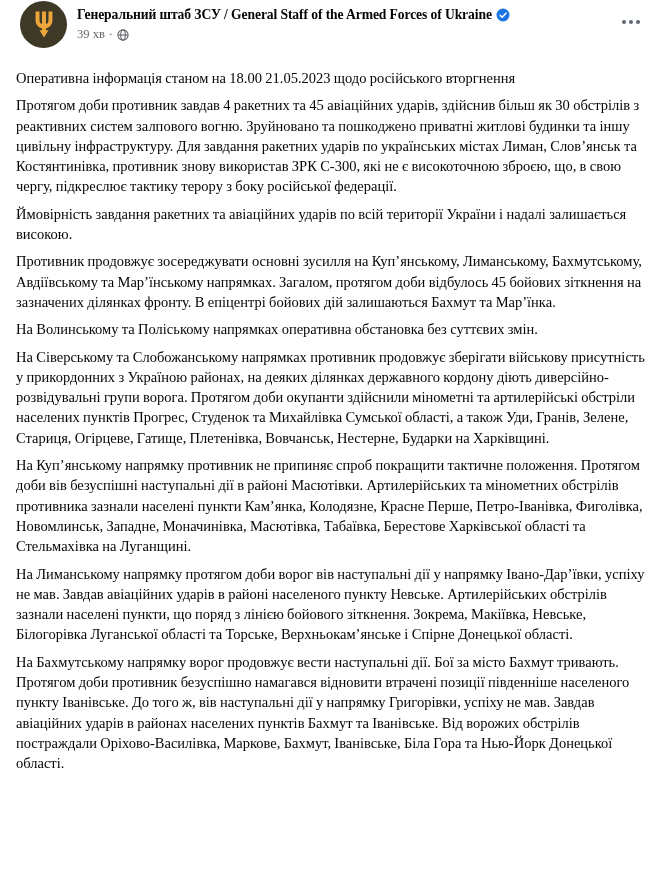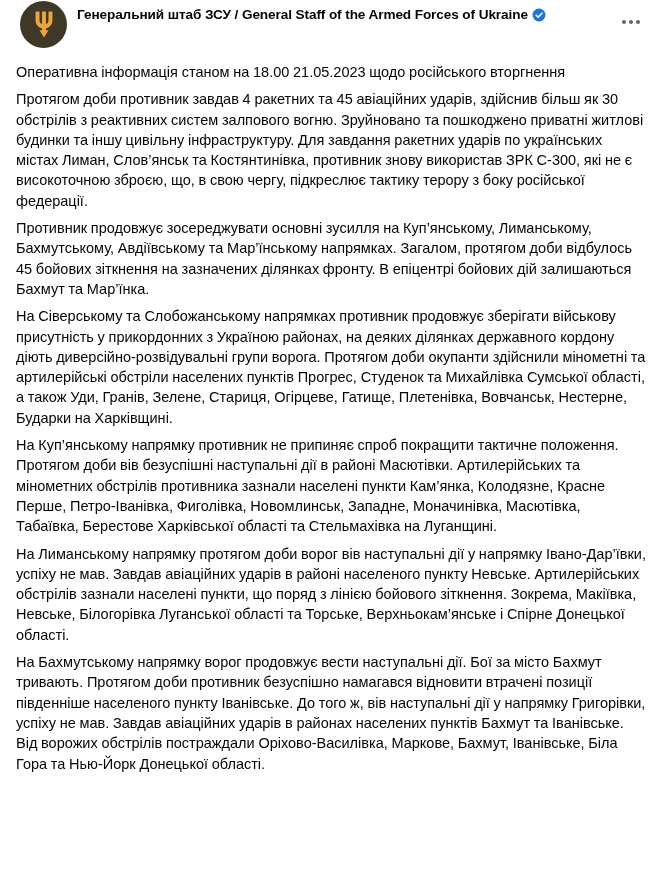--- a/index.html
+++ b/index.html
@@ -7,21 +7,21 @@
     --secondary:#65676b;
     --badge-blue:#1b74e4;
     --avatar-bg:#3e3926;
     --trident-gold:#eda63c;
     --bg:#ffffff;
   }
   *{margin:0;padding:0;box-sizing:border-box;}
   html,body{background:#fff;}
   .post{
     width:663px;height:880px;background:var(--bg);
-    font-family:Liberation Sans, sans-serif;
+    font-family:Liberation Serif, serif;
     color:var(--text);overflow:hidden;position:relative;
   }
   .post-header{
     display:flex;align-items:flex-start;
     padding:1px 16px 0 20px;height:56px;position:relative;
   }
   .avatar{
     width:47px;height:47px;border-radius:50%;
     background:var(--avatar-bg);flex:0 0 auto;
     display:flex;align-items:center;justify-content:center;
@@ -40,21 +40,21 @@
   }
   .meta-row .timestamp{cursor:pointer;}
   .globe{display:inline-flex;margin-top:1px;}
   .more-btn{
     margin-left:auto;margin-top:12px;padding:6px;border-radius:50%;
     display:flex;align-items:center;cursor:pointer;
   }
   .post-body{padding:6px 16px 0 16px;}
   .post-body p{
     font-size:14.5px;line-height:20.3px;color:var(--text);
-    margin:0 0 7px 0;
+    margin:6px 0 7px 0;
     word-spacing:-0.3px;
   }
 </style>
 </head>
 <body>
 
 <div class="post">
 
   <div class="post-header">
 
@@ -69,37 +69,50 @@
     <div class="header-text">
       <div class="title-row">
         <span class="page-name">Генеральний штаб ЗСУ / General Staff of the Armed Forces of Ukraine</span>
         <span class="verified">
           <svg width="14" height="14" viewBox="0 0 14 14">
             <circle cx="7" cy="7" r="6.5" fill="#1b74e4"></circle>
             <path d="M4.2 7.3 l1.9 1.9 L10 5.2" fill="none" stroke="#ffffff" stroke-width="1.6" stroke-linecap="round" stroke-linejoin="round"></path>
           </svg>
         </span>
       </div>
+      <div class="meta-row">
+        <span class="timestamp">39 хв</span>
+        <span>·</span>
+        <span class="globe">
+          <svg width="12" height="12" viewBox="0 0 12 12">
+            <circle cx="6" cy="6" r="5.1" fill="none" stroke="#65676b" stroke-width="1.1"></circle>
+            <line x1="0.9" y1="6" x2="11.1" y2="6" stroke="#65676b" stroke-width="1.1"></line>
+            <ellipse cx="6" cy="6" rx="2.3" ry="5.1" fill="none" stroke="#65676b" stroke-width="1.1"></ellipse>
+          </svg>
+        </span>
+      </div>
     </div>
 
     <div class="more-btn">
       <span style="display:inline-flex;">
         <svg width="20" height="6" viewBox="0 0 20 6">
           <circle cx="3" cy="3" r="2" fill="#606770"></circle>
           <circle cx="10" cy="3" r="2" fill="#606770"></circle>
           <circle cx="17" cy="3" r="2" fill="#606770"></circle>
         </svg>
       </span>
     </div>
 
   </div>
 
   <div class="post-body">
     <p>Оперативна інформація станом на 18.00 21.05.2023 щодо російського вторгнення</p>
     <p>Протягом доби противник завдав 4 ракетних та 45 авіаційних ударів, здійснив більш як 30 обстрілів з реактивних систем залпового вогню. Зруйновано та пошкоджено приватні житлові будинки та іншу цивільну інфраструктуру. Для завдання ракетних ударів по українських містах Лиман, Слов’янськ та Костянтинівка, противник знову використав ЗРК С-300, які не є високоточною зброєю, що, в свою чергу, підкреслює тактику терору з боку російської федерації.</p>
+    <p>Ймовірність завдання ракетних та авіаційних ударів по всій території України і надалі залишається високою.</p>
     <p>Противник продовжує зосереджувати основні зусилля на Куп’янському, Лиманському, Бахмутському, Авдіївському та Мар’їнському напрямках. Загалом, протягом доби  відбулось 45 бойових зіткнення на зазначених ділянках фронту.  В епіцентрі бойових дій залишаються Бахмут та Мар’їнка.</p>
+    <p>На Волинському та Поліському напрямках оперативна обстановка без суттєвих змін.</p>
     <p>На Сіверському та Слобожанському напрямках противник продовжує зберігати військову присутність у прикордонних з Україною районах, на деяких ділянках державного кордону діють диверсійно-розвідувальні групи ворога. Протягом доби окупанти здійснили мінометні та артилерійські обстріли населених пунктів Прогрес, Студенок та Михайлівка Сумської області, а також Уди, Гранів, Зелене, Стариця, Огірцеве, Гатище, Плетенівка, Вовчанськ, Нестерне, Бударки на Харківщині.</p>
     <p>На Куп’янському напрямку противник не припиняє спроб покращити тактичне положення. Протягом доби вів безуспішні наступальні дії в районі Масютівки. Артилерійських та мінометних обстрілів противника зазнали населені пункти Кам’янка, Колодязне, Красне Перше, Петро-Іванівка, Фиголівка, Новомлинськ, Западне, Моначинівка, Масютівка, Табаївка, Берестове Харківської області та Стельмахівка на Луганщині.</p>
     <p>На Лиманському напрямку протягом доби ворог вів наступальні дії у напрямку  Івано-Дар’ївки, успіху не мав. Завдав авіаційних ударів в районі населеного пункту Невське. Артилерійських обстрілів зазнали населені пункти, що поряд з лінією бойового зіткнення. Зокрема, Макіївка, Невське, Білогорівка Луганської області та Торське, Верхньокам’янське і Спірне Донецької області.</p>
     <p>На Бахмутському напрямку ворог продовжує вести наступальні дії. Бої за місто Бахмут тривають. Протягом доби противник безуспішно намагався відновити втрачені позиції південніше населеного пункту Іванівське. До того ж, вів наступальні дії у напрямку Григорівки, успіху не мав. Завдав авіаційних ударів в районах населених пунктів Бахмут та Іванівське. Від ворожих обстрілів постраждали Оріхово-Василівка, Маркове, Бахмут, Іванівське, Біла Гора та Нью-Йорк Донецької області.</p>
   </div>
 
 </div>
 
 </body></html>

